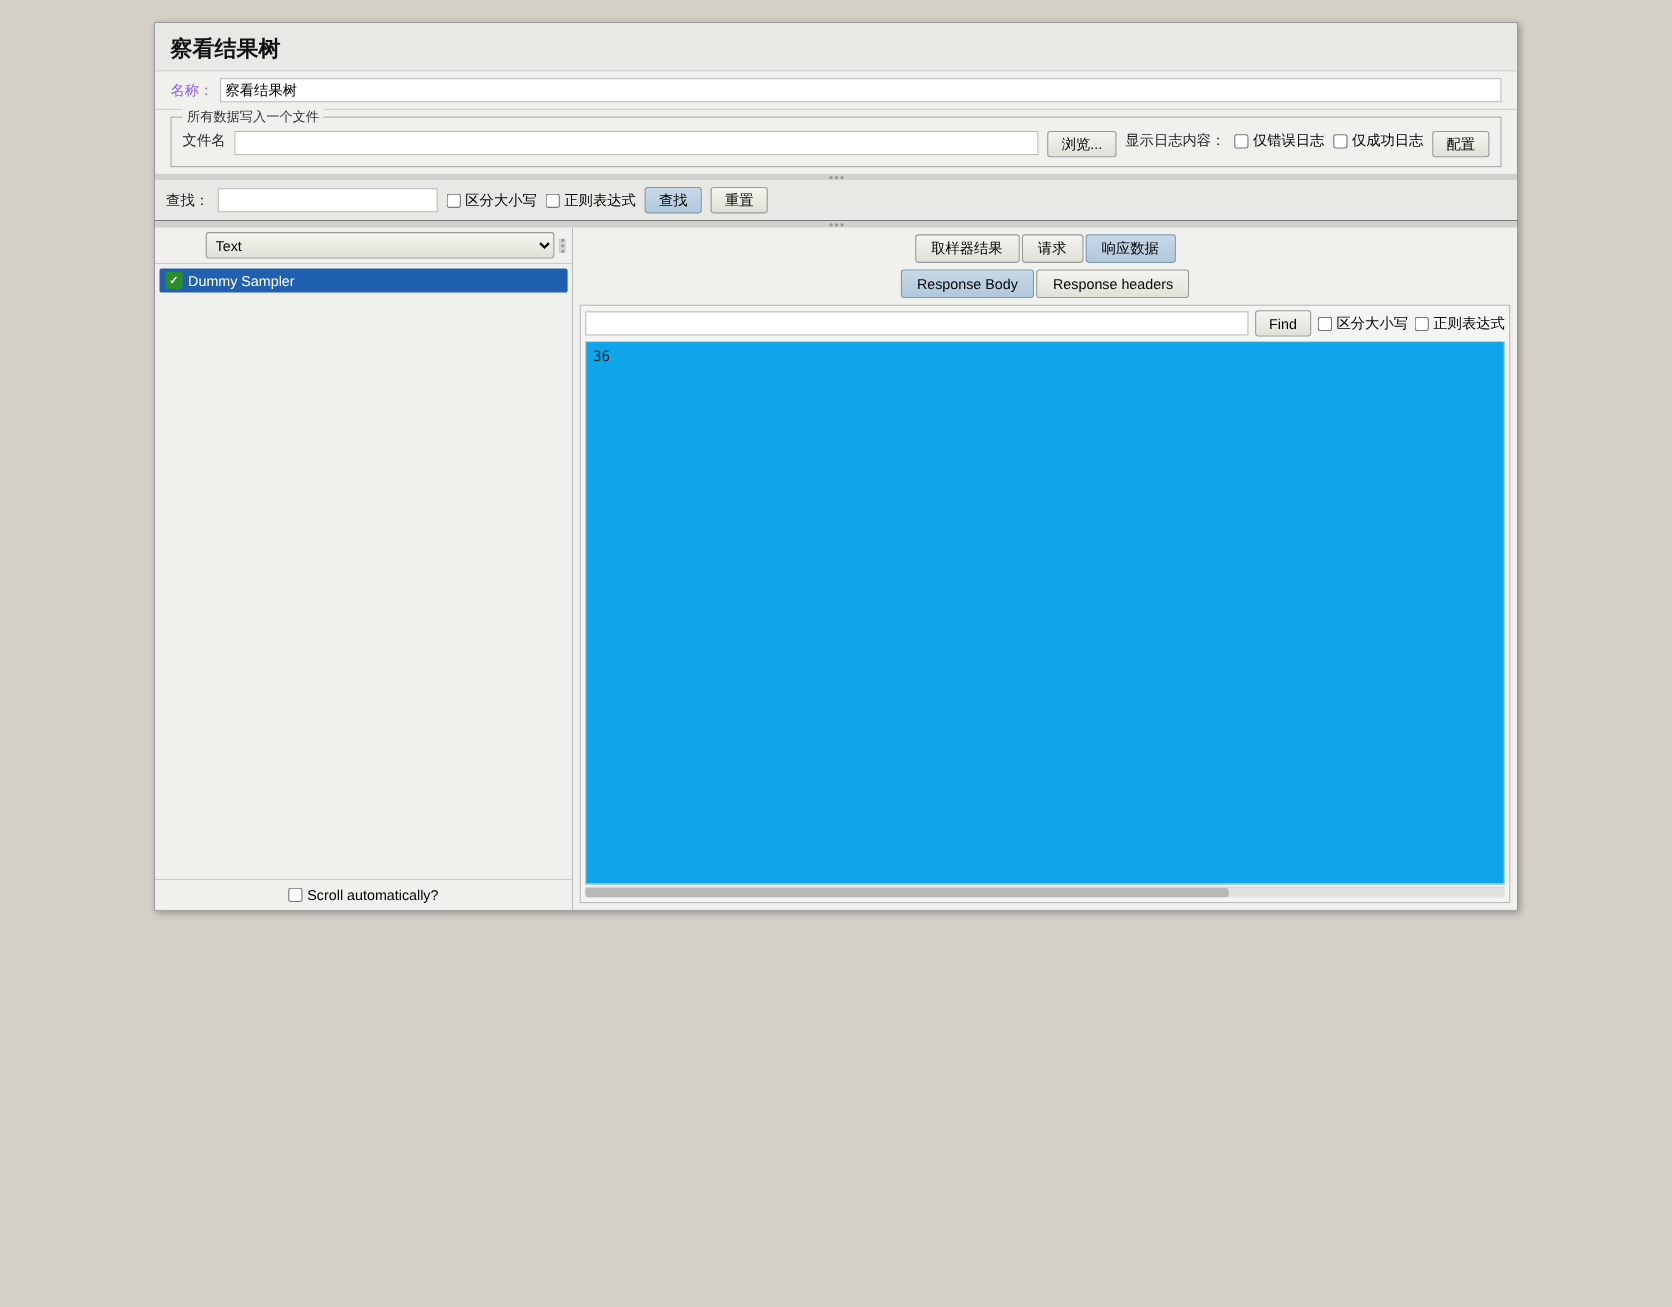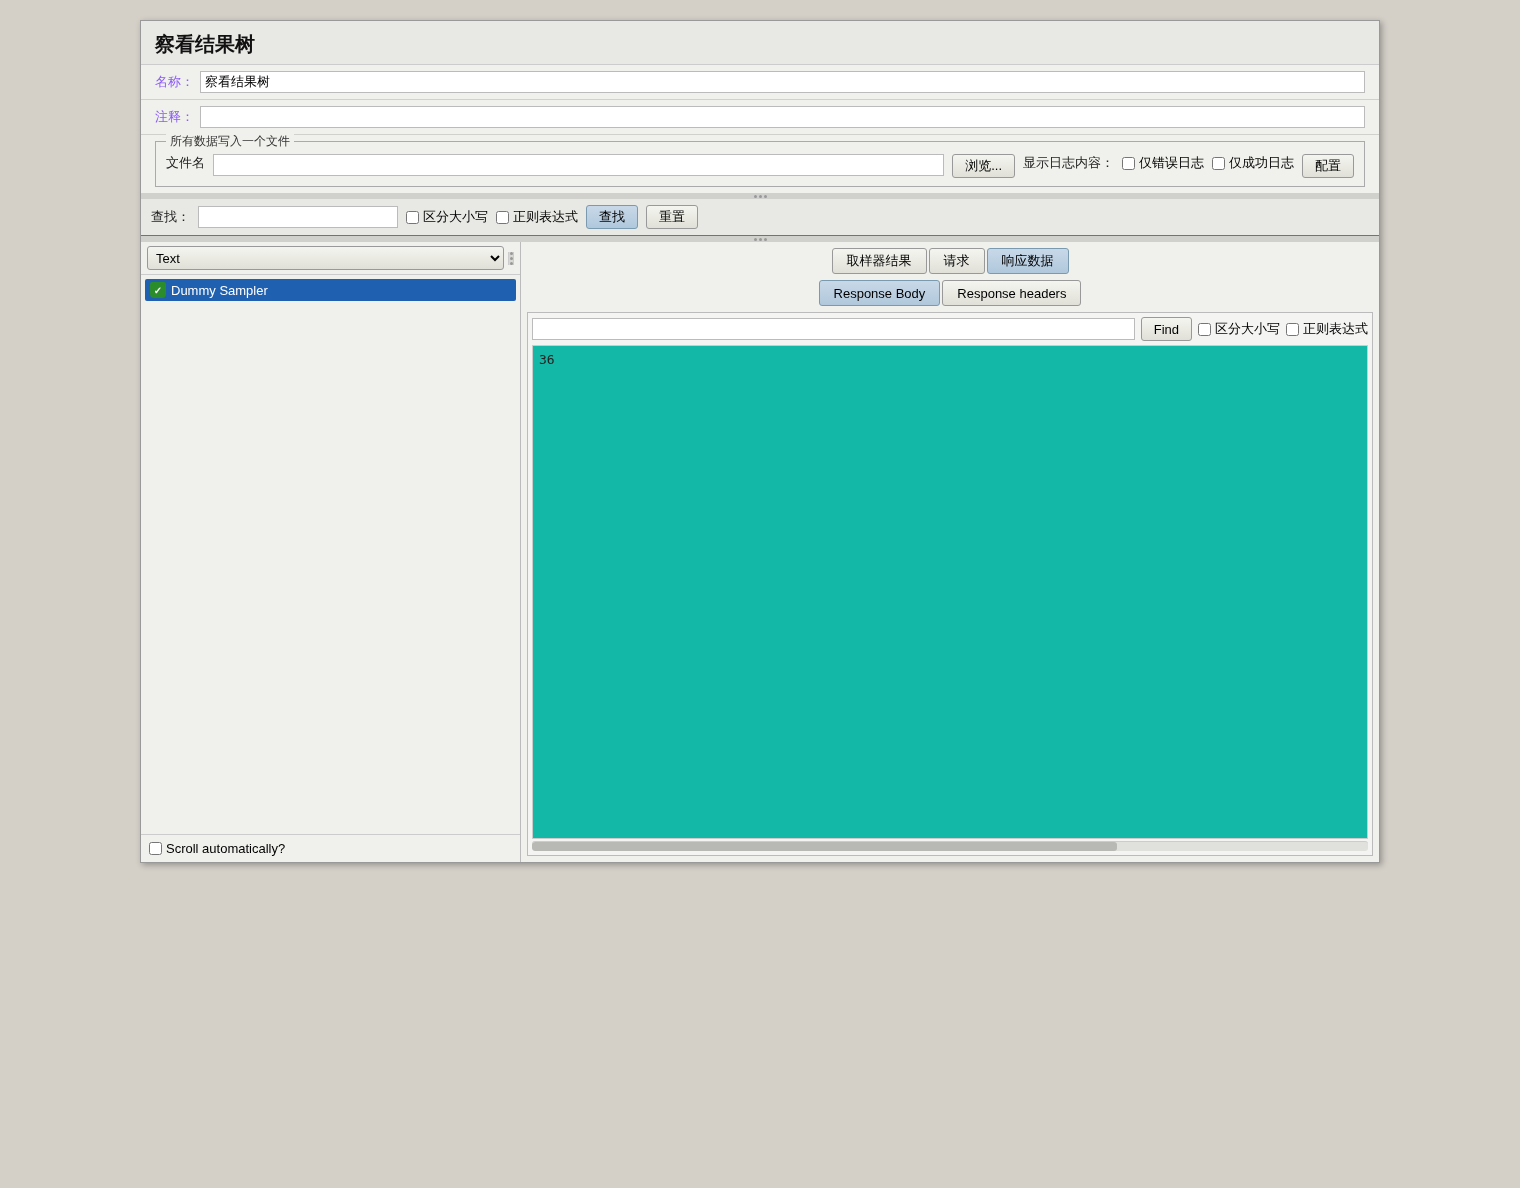--- a/index.html
+++ b/index.html
@@ -161,20 +161,21 @@
     .left-toolbar {
       display: flex;
       align-items: center;
       padding: 4px 6px;
       border-bottom: 1px solid #ccc;
       gap: 4px;
     }
     .select-wrapper {
       flex: 1;
       position: relative;
+      margin-left: 40px;
     }
     .select-wrapper select {
       width: 100%;
       height: 24px;
       border: 1px solid #999;
       background: linear-gradient(to bottom, #f5f5f0, #e0e0d8);
       border-radius: 3px;
       font-size: 13px;
       padding: 0 4px;
       cursor: pointer;
@@ -219,20 +220,21 @@
       color: #fff;
       font-size: 10px;
       font-weight: bold;
     }
     .scroll-checkbox-row {
       display: flex;
       align-items: center;
       padding: 6px 8px;
       border-top: 1px solid #ccc;
       background: #f0f0ec;
+      justify-content: center;
     }
     .right-panel {
       flex: 1;
       display: flex;
       flex-direction: column;
       background: #f0f0ec;
       padding: 6px;
     }
     .tab-row {
       display: flex;
@@ -291,21 +293,21 @@
     .find-input {
       flex: 1;
       height: 22px;
       border: 1px solid #bbb;
       background: #fff;
       padding: 2px 4px;
       font-size: 13px;
     }
     .response-body-text {
       flex: 1;
-      background: #14b8a6;
+      background: #0ea5e9;
       border: 1px solid #ccc;
       padding: 6px;
       font-size: 13px;
       font-family: monospace;
       overflow: auto;
       color: #222;
     }
     .h-scrollbar {
       height: 10px;
       background: #e0e0dc;
@@ -346,24 +348,20 @@
 
   <div class="window-title">
     <span>察看结果树</span>
   </div>
 
   <div class="form-row">
     <span class="form-label">名称：</span>
     <input class="form-input" type="text" value="察看结果树" style="">
   </div>
 
-  <div class="form-row">
-    <span class="form-label">注释：</span>
-    <input class="form-input" type="text" value="" style="">
-  </div>
 
   <div class="group-box">
     <span class="group-box-legend">所有数据写入一个文件</span>
     <div class="group-row">
       <span class="group-label">文件名</span>
       <input class="file-input" type="text" value="" style="">
       <button class="btn">浏览...</button>
       <span class="group-label">显示日志内容：</span>
       <label class="checkbox-label">
         <input type="checkbox" style="">

